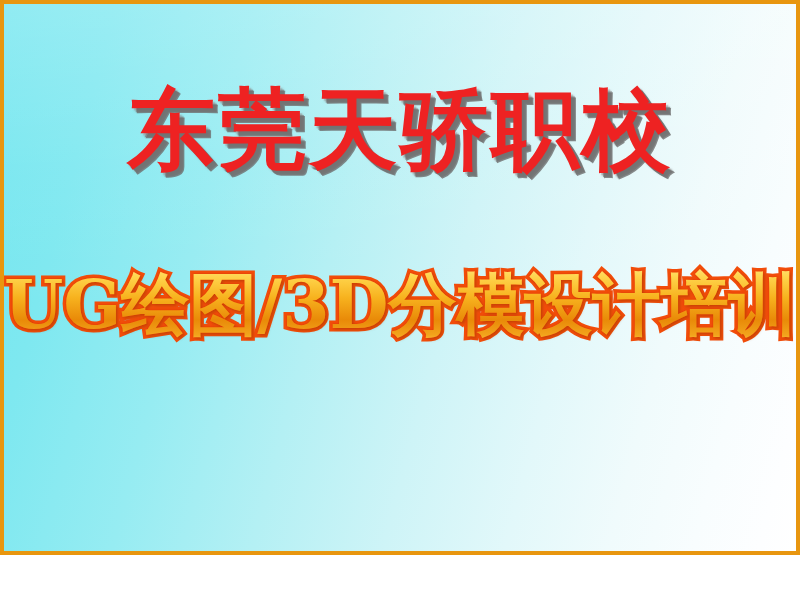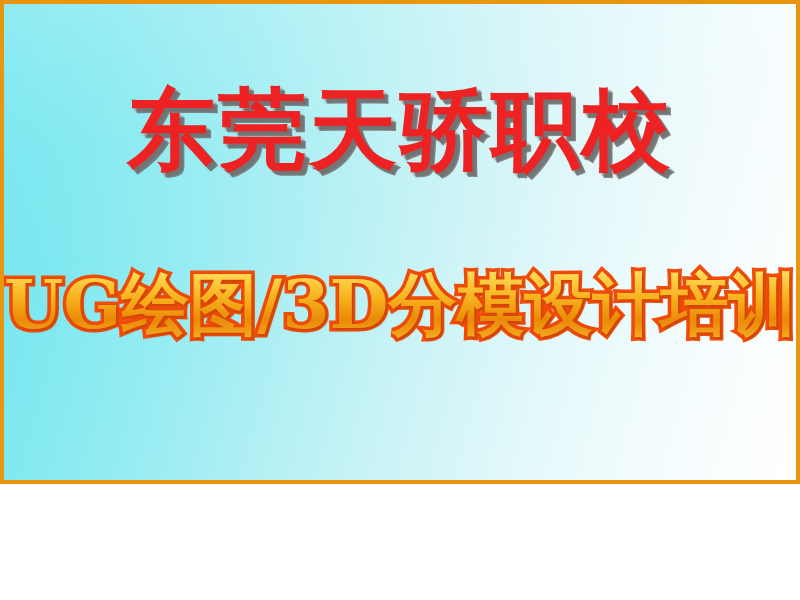--- a/index.html
+++ b/index.html
@@ -10,21 +10,21 @@
   }
 
   body {
     font-family: "DejaVu Sans", sans-serif;
   }
 
   
   #poster {
     position: relative;
     width: 800px;
-    height: 484px;
+    height: 555px;
     box-sizing: border-box;
     overflow: hidden;
     border: 4px solid #e8960f;
     background:
       linear-gradient(105deg,
         #72e6ef 0%,
         #7ee8f0 12%,
         #96ecf2 27%,
         #b4f0f4 42%,
         #cef4f7 56%,

